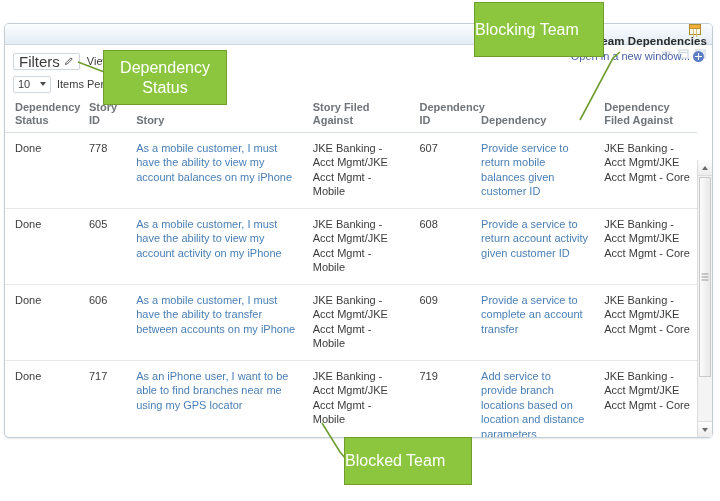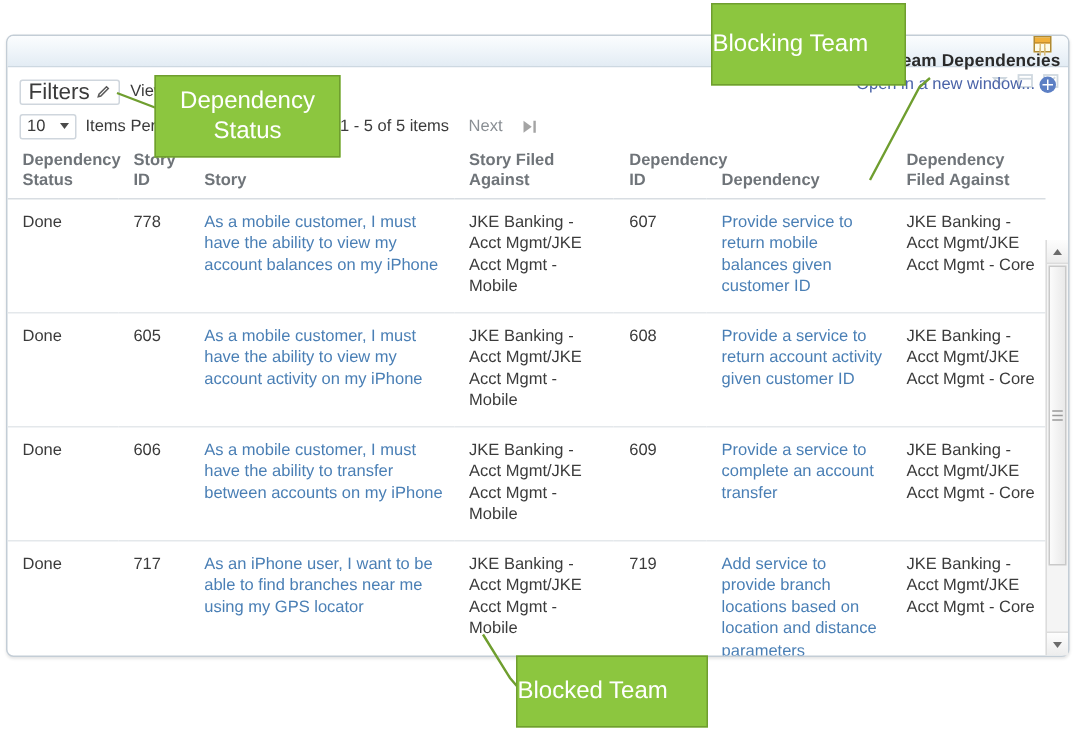--- a/index.html
+++ b/index.html
@@ -370,31 +370,20 @@
       <span class="view-link">View...</span>
     </div>
 
     <div class="tb-row second">
       <span class="select-box">
         <span>10</span>
         <span class="caret"></span>
       </span>
       <span class="ipp-label">Items Per Page</span>
 
-      <div class="pager">
-        <span class="pg-link">Previous</span>
-        <span class="count">1 - 5 of 5 items</span>
-        <span class="pg-link">Next</span>
-        <span class="end-icon">
-          <svg width="11" height="11" viewBox="0 0 11 11">
-              <polygon points="1,1.5 6.5,5.5 1,9.5" fill="#5a5a5a"></polygon>
-              <rect x="7.6" y="1.5" width="1.6" height="8" fill="#5a5a5a"></rect>
-            </svg>
-        </span>
-      </div>
     </div>
 
     <div class="newwindow">
       <span>Open in a new window...</span>
       <span class="nw-circle"></span>
     </div>
   </div>
 
   <div class="table-wrap">
     <table class="grid">

